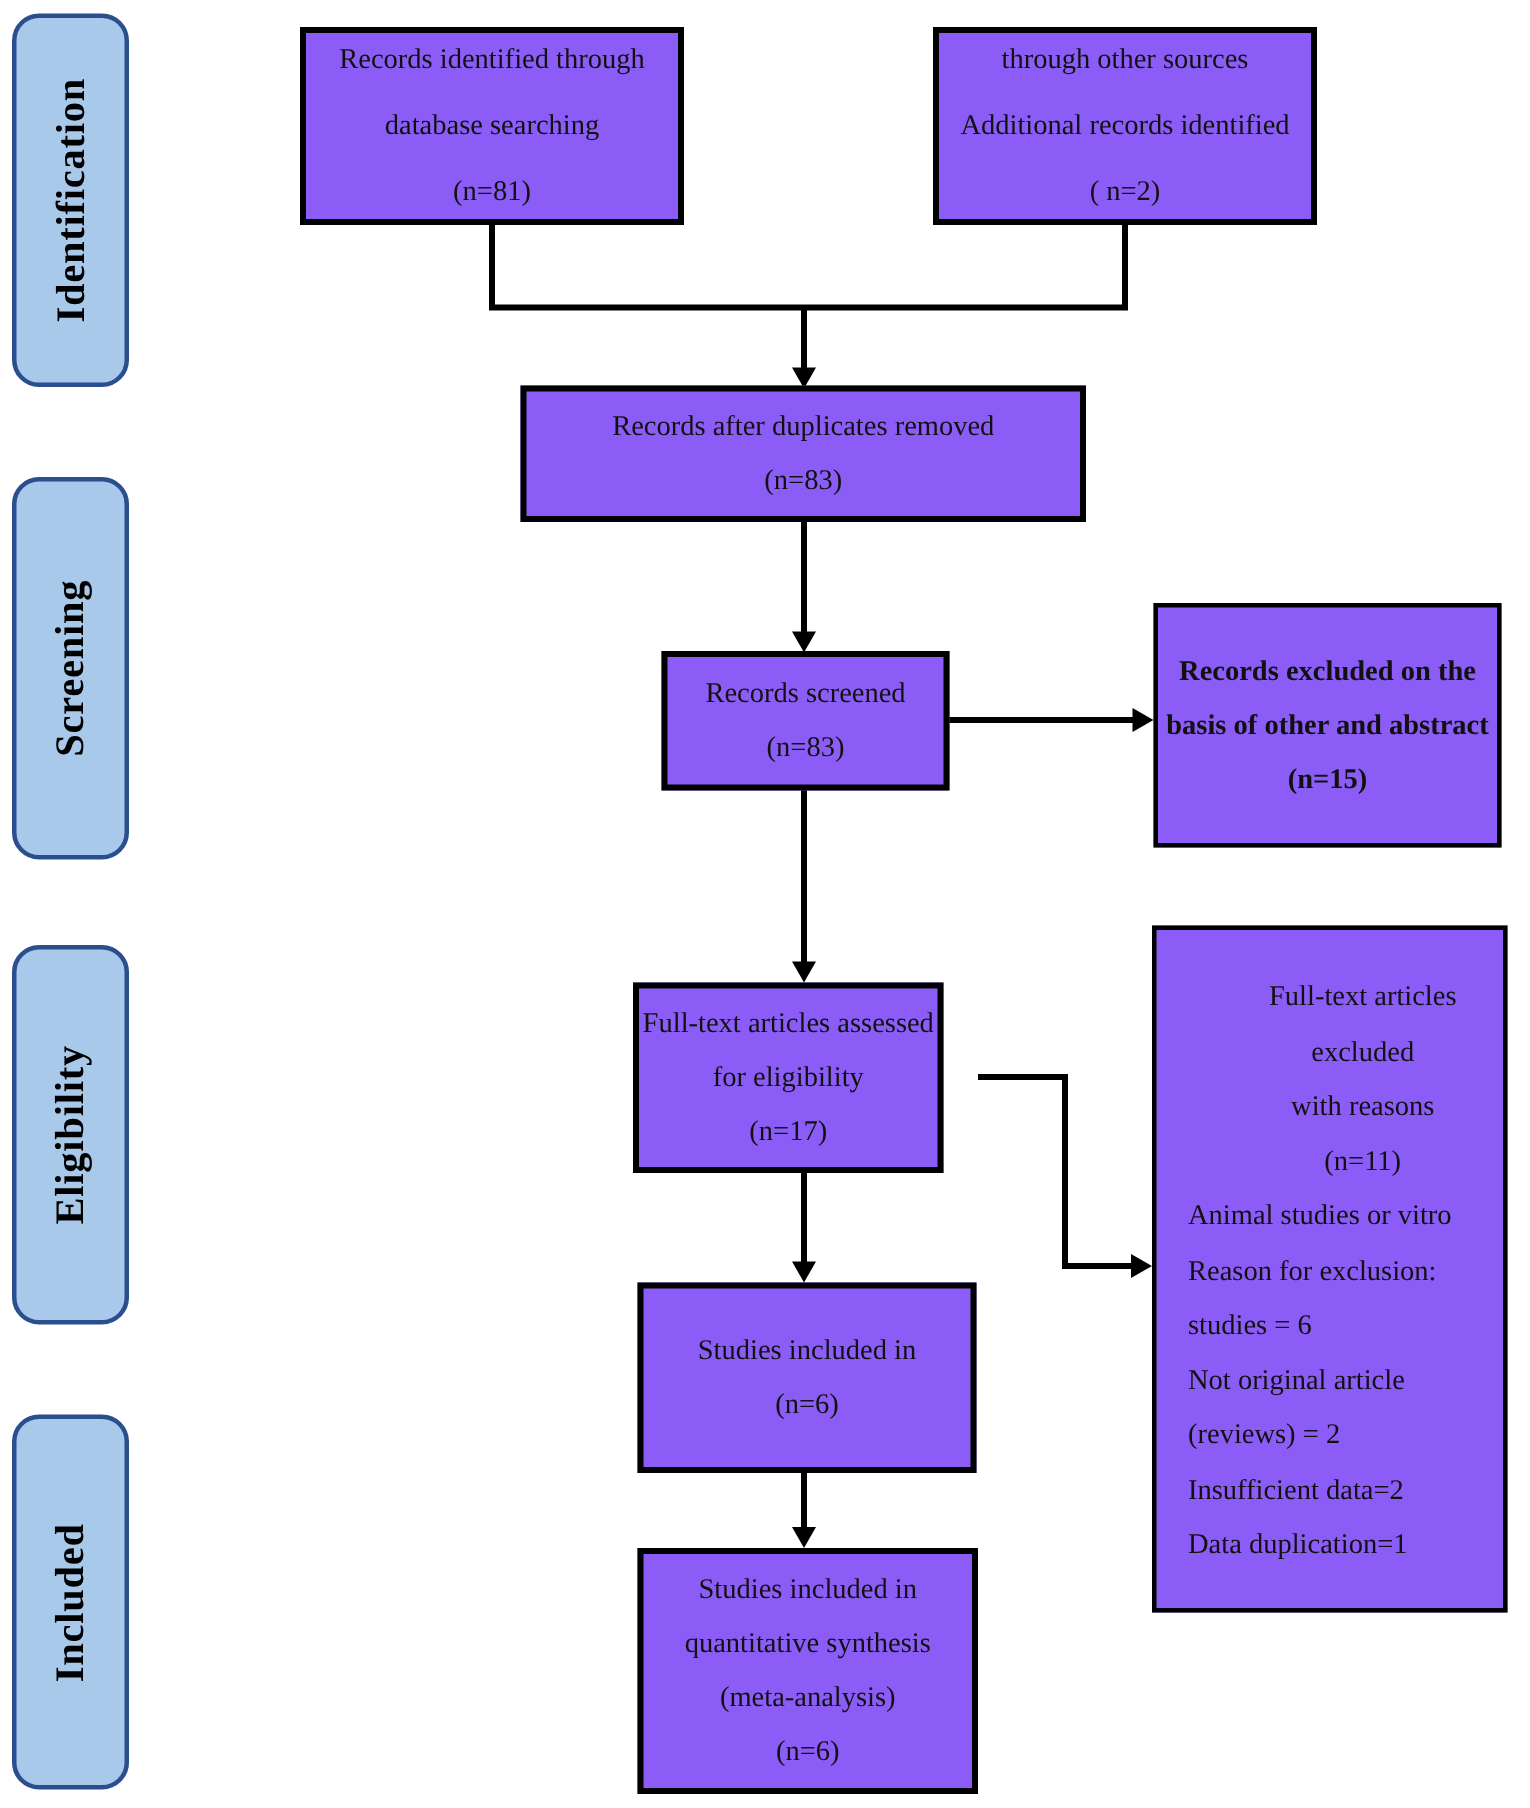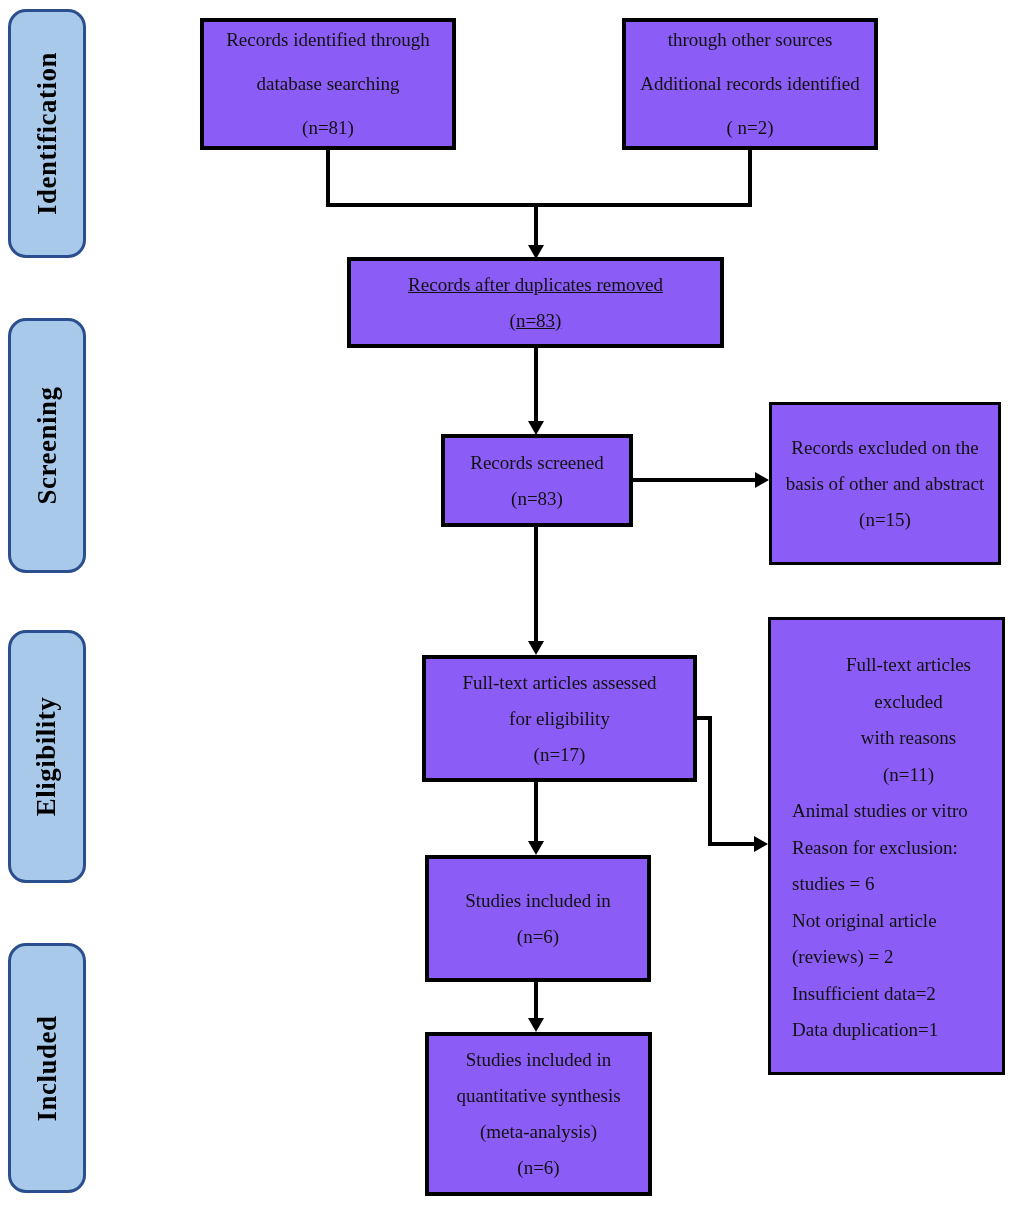--- a/index.html
+++ b/index.html
@@ -115,37 +115,37 @@
     <div class="line">database searching</div>
     <div class="line">(n=81)</div>
   </div>
 
   <div class="box lh-lg" style="left:622px;top:18px;width:256px;height:132px;">
     <div class="line">through other sources</div>
     <div class="line">Additional records identified</div>
     <div class="line">( n=2)</div>
   </div>
 
-  <div class="box" style="left:347px;top:257px;width:377px;height:91px;text-decoration:underline;">
+  <div class="box" style="left:347px;top:257px;width:377px;height:91px;">
     <div class="line">Records after duplicates removed</div>
     <div class="line">(n=83)</div>
   </div>
 
   <div class="box" style="left:441px;top:434px;width:192px;height:93px;">
     <div class="line">Records screened</div>
     <div class="line">(n=83)</div>
   </div>
 
-  <div class="box thin" style="left:769px;top:402px;width:232px;height:163px;">
+  <div class="box thin" style="left:769px;top:402px;width:232px;height:163px;font-weight:bold;">
     <div class="line">Records excluded on the</div>
     <div class="line">basis of other and abstract</div>
     <div class="line">(n=15)</div>
   </div>
 
-  <div class="box" style="left:422px;top:655px;width:275px;height:127px;">
+  <div class="box" style="left:422px;top:655px;width:207px;height:127px;">
     <div class="line">Full-text articles assessed</div>
     <div class="line">for eligibility</div>
     <div class="line">(n=17)</div>
   </div>
 
   <div class="box thin reasons" style="left:768px;top:617px;width:237px;height:458px;">
     <div class="line">Full-text articles excluded</div>
     <div class="line">with reasons</div>
     <div class="line">(n=11)</div>
     <div class="line left">Animal studies or vitro</div>

